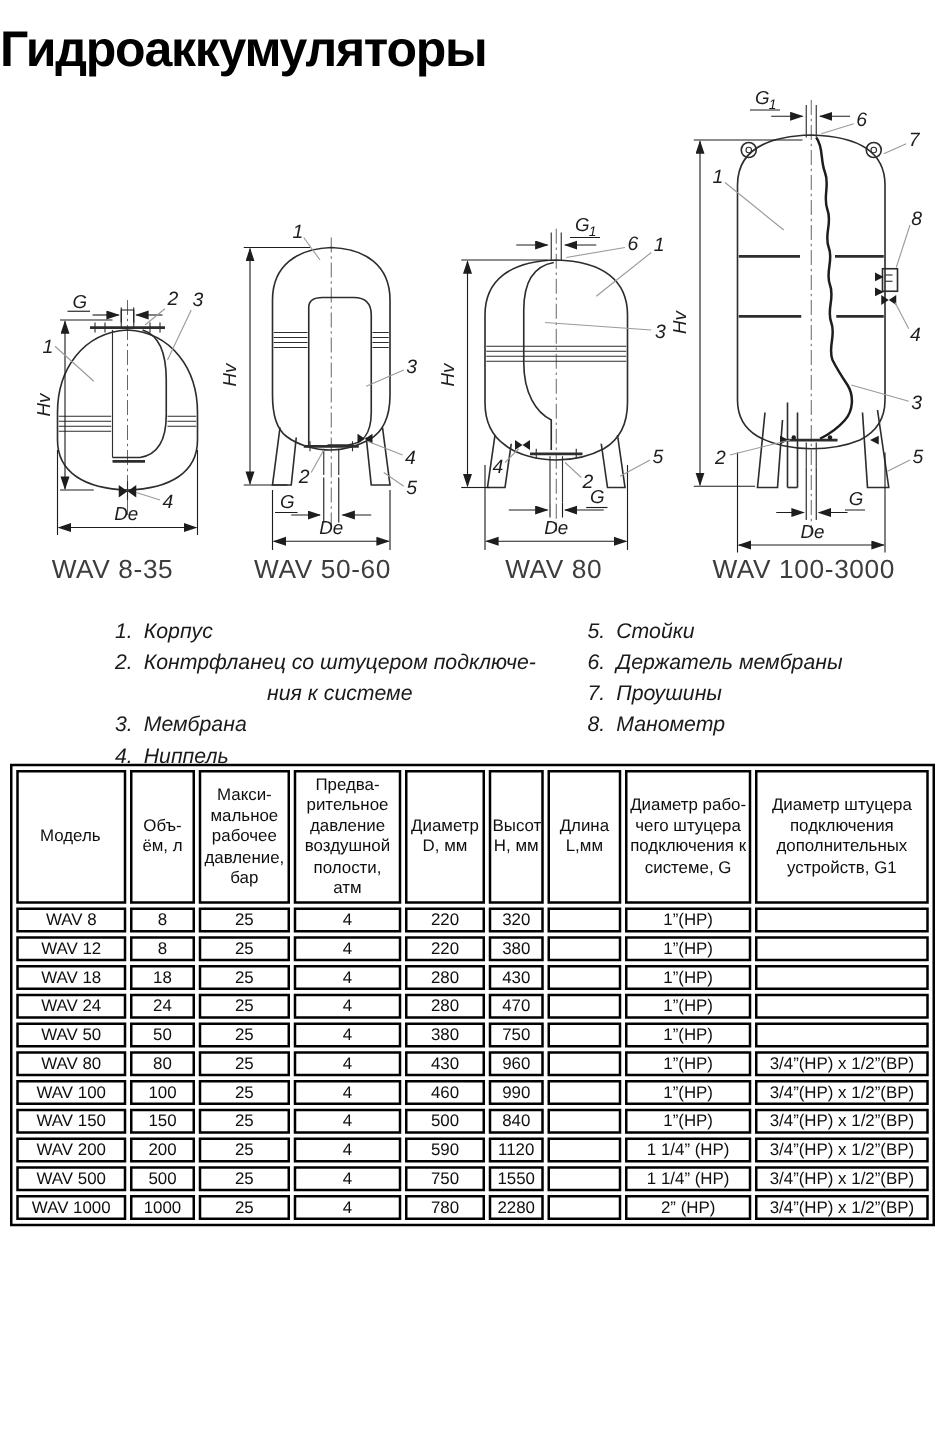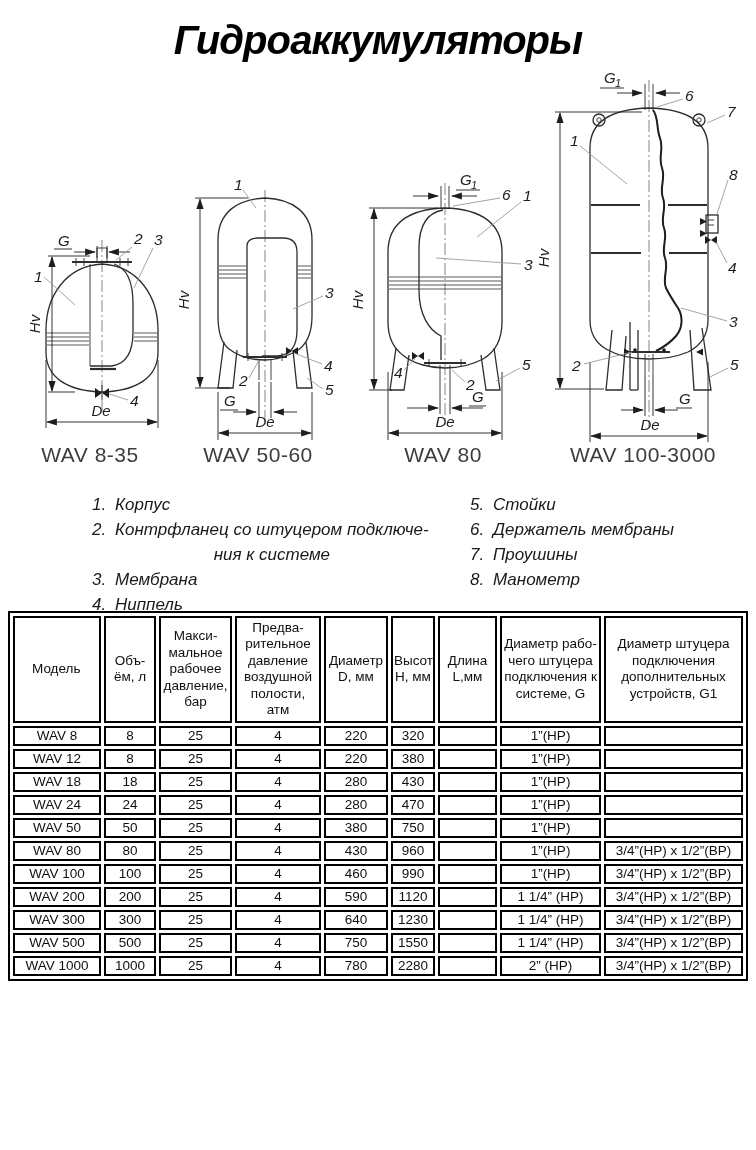--- a/index.html
+++ b/index.html
@@ -1,22 +1,22 @@
 <!DOCTYPE html>
 <html><head>
 <meta charset="utf-8">
 <style>
   html,body{margin:0;padding:0;}
   body{
     width:756px;height:1150px;position:relative;background:#fff;
     font-family:"Liberation Sans",sans-serif;color:#111;overflow:hidden;
   }
   .page-title{
-    position:absolute;top:18px;left:0;width:756px;text-align:center;
-    font-size:40px;font-weight:bold;letter-spacing:-1px;color:#000;margin:0;font-style:italic;
+    position:absolute;top:18px;left:0;width:756px;text-align:left;
+    font-size:40px;font-weight:bold;letter-spacing:-1px;color:#000;margin:0;
   }
   
   .drawings{position:absolute;top:68px;left:0;}
   .ol{fill:none;stroke:#2d2d2d;stroke-width:1.3;}
   .ol2{fill:none;stroke:#2d2d2d;stroke-width:2.2;}
   .thin{fill:none;stroke:#2d2d2d;stroke-width:0.9;}
   .weld{fill:none;stroke:#2d2d2d;stroke-width:0.8;}
   .cl{fill:none;stroke:#666;stroke-width:0.8;stroke-dasharray:12 3 2 3;}
   .dim{fill:none;stroke:#1d1d1d;stroke-width:0.9;}
   .lead{fill:none;stroke:#9a9a9a;stroke-width:0.9;}
@@ -530,53 +530,53 @@
         <td>100</td>
         <td>25</td>
         <td>4</td>
         <td>460</td>
         <td>990</td>
         <td></td>
         <td>1”(НР)</td>
         <td>3/4”(НР) x 1/2”(ВР)</td>
       </tr>
       <tr>
+        <td>WAV 150</td>
+        <td>150</td>
+        <td>25</td>
+        <td>4</td>
+        <td>500</td>
+        <td>840</td>
+        <td></td>
+        <td>1”(НР)</td>
+        <td>3/4”(НР) x 1/2”(ВР)</td>
+      </tr>
+      <tr>
         <td>WAV 200</td>
         <td>200</td>
         <td>25</td>
         <td>4</td>
         <td>590</td>
         <td>1120</td>
         <td></td>
         <td>1 1/4” (НР)</td>
         <td>3/4”(НР) x 1/2”(ВР)</td>
       </tr>
       <tr>
-        <td>WAV 300</td>
-        <td>300</td>
-        <td>25</td>
-        <td>4</td>
-        <td>640</td>
-        <td>1230</td>
+        <td>WAV 500</td>
+        <td>500</td>
+        <td>25</td>
+        <td>4</td>
+        <td>750</td>
+        <td>1550</td>
         <td></td>
         <td>1 1/4” (НР)</td>
         <td>3/4”(НР) x 1/2”(ВР)</td>
       </tr>
       <tr>
-        <td>WAV 500</td>
-        <td>500</td>
-        <td>25</td>
-        <td>4</td>
-        <td>750</td>
-        <td>1550</td>
-        <td></td>
-        <td>1 1/4” (НР)</td>
-        <td>3/4”(НР) x 1/2”(ВР)</td>
-      </tr>
-      <tr>
         <td>WAV 1000</td>
         <td>1000</td>
         <td>25</td>
         <td>4</td>
         <td>780</td>
         <td>2280</td>
         <td></td>
         <td>2” (НР)</td>
         <td>3/4”(НР) x 1/2”(ВР)</td>
       </tr>

